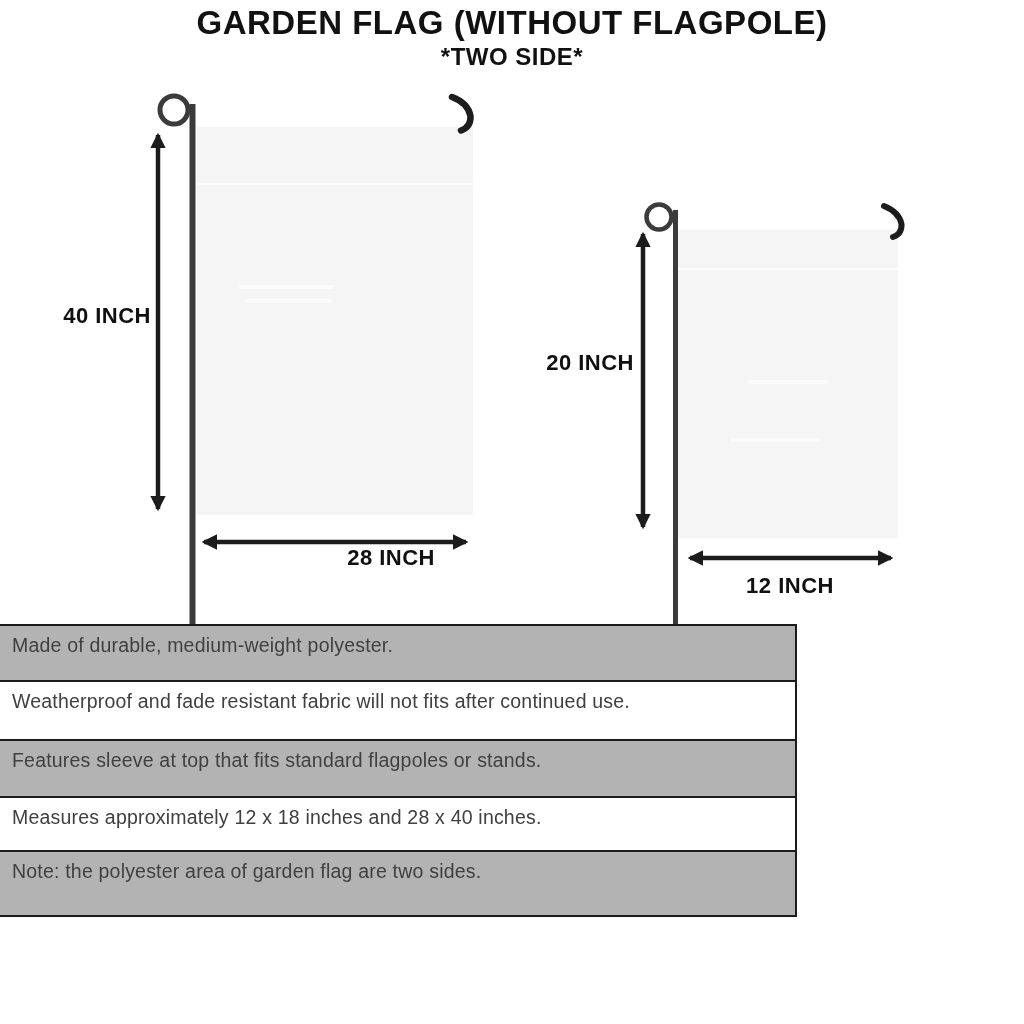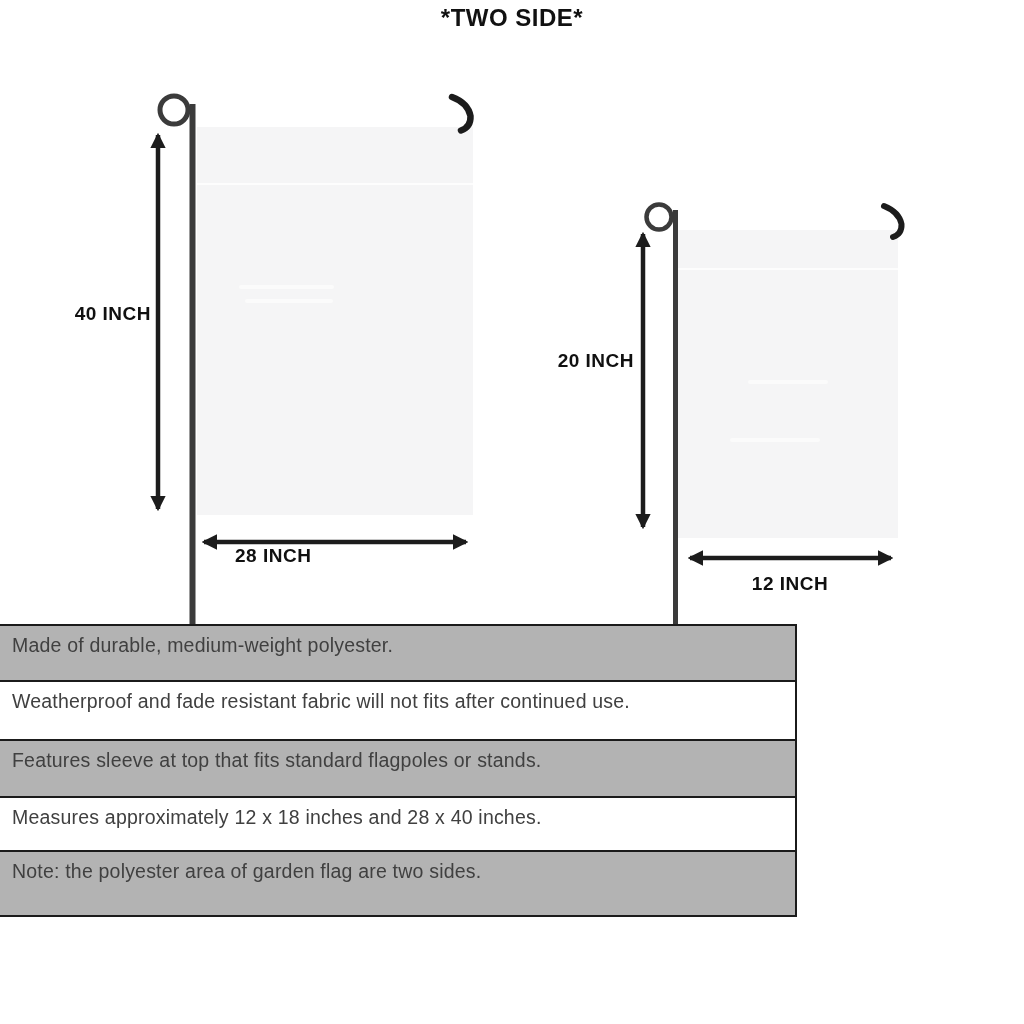--- a/index.html
+++ b/index.html
@@ -38,25 +38,25 @@
   .flag-large{left:197px;top:127px;width:276px;height:388px;}
   .flag-small{left:678px;top:230px;width:220px;height:308px;}
   svg.overlay{
     position:absolute;left:0;top:0;width:1024px;height:1024px;
     pointer-events:none;
   }
   .pole{stroke:var(--pole);fill:none;}
   .hook{stroke:var(--arrow);fill:none;stroke-linecap:round;stroke-linejoin:round;}
   .dim{stroke:var(--arrow);stroke-width:4.5;fill:none;}
   .dim-label{
-    position:absolute;color:#101010;font-weight:700;font-size:19px;
+    position:absolute;color:#101010;font-weight:700;font-size:22px;
     letter-spacing:.5px;white-space:nowrap;
   }
   .lbl-40{left:55px;top:303px;width:96px;text-align:right;}
-  .lbl-28{left:235px;top:545px;width:200px;text-align:left;}
+  .lbl-28{left:235px;top:545px;width:200px;text-align:right;}
   .lbl-18{left:538px;top:350px;width:96px;text-align:right;}
   .lbl-12{left:690px;top:573px;width:200px;text-align:center;}
   .features-table{
     position:absolute;left:-4px;top:624px;width:801px;
     border:2px solid var(--border);
     box-sizing:border-box;
   }
   .feature-row{
     box-sizing:border-box;
     border-bottom:2px solid var(--border);
@@ -66,20 +66,21 @@
   }
   .feature-row:last-child{border-bottom:none;}
   .row-gray{background:var(--row-gray);}
   .row-white{background:#ffffff;}
   .h-58{height:56px;} .h-61{height:59px;} .h-59{height:57px;} .h-56{height:54px;} .h-63{height:63px;}
 </style>
 </head>
 <body>
 
 <div class="title-wrap">
+  <div class="title-line1">GARDEN FLAG (WITHOUT FLAGPOLE)</div>
   <div class="title-line2">*TWO SIDE*</div>
 </div>
 
 <div class="flag flag-large">
   <div class="sleeve-seam" style="top:56px;"></div>
   <div class="crease" style="left:42px;top:158px;width:95px;"></div>
   <div class="crease" style="left:48px;top:172px;width:88px;"></div>
 </div>
 <div class="flag flag-small">
   <div class="sleeve-seam" style="top:38px;"></div>

